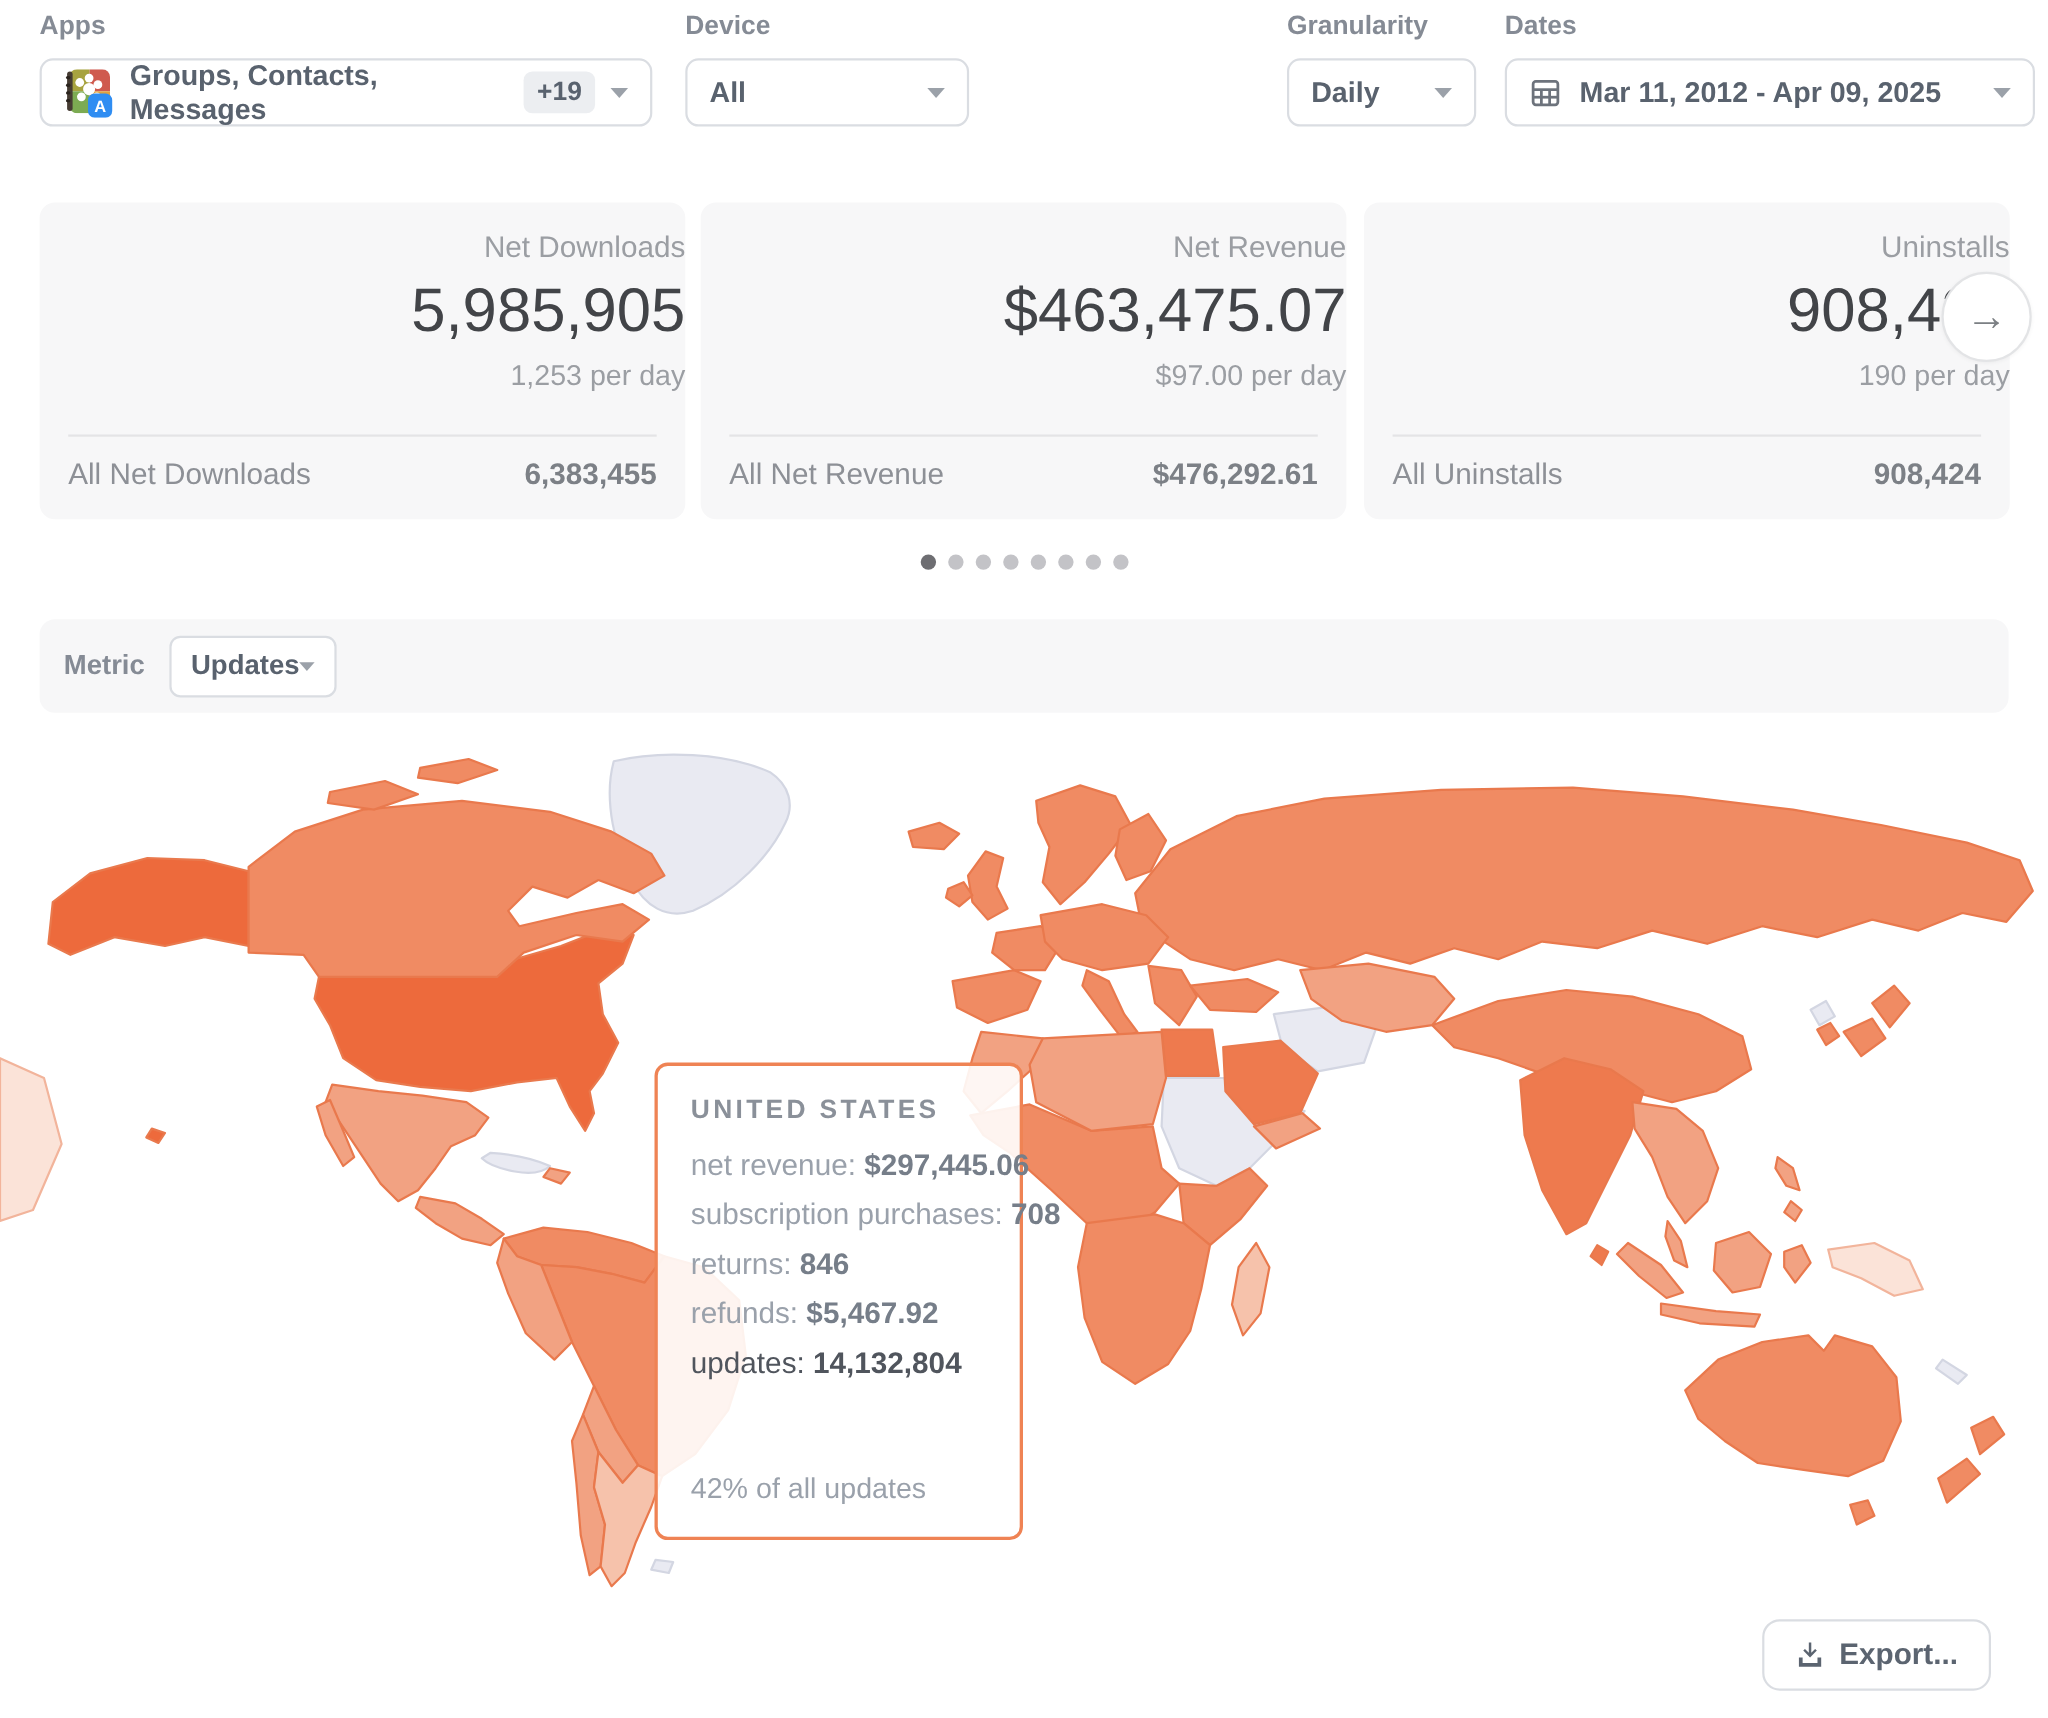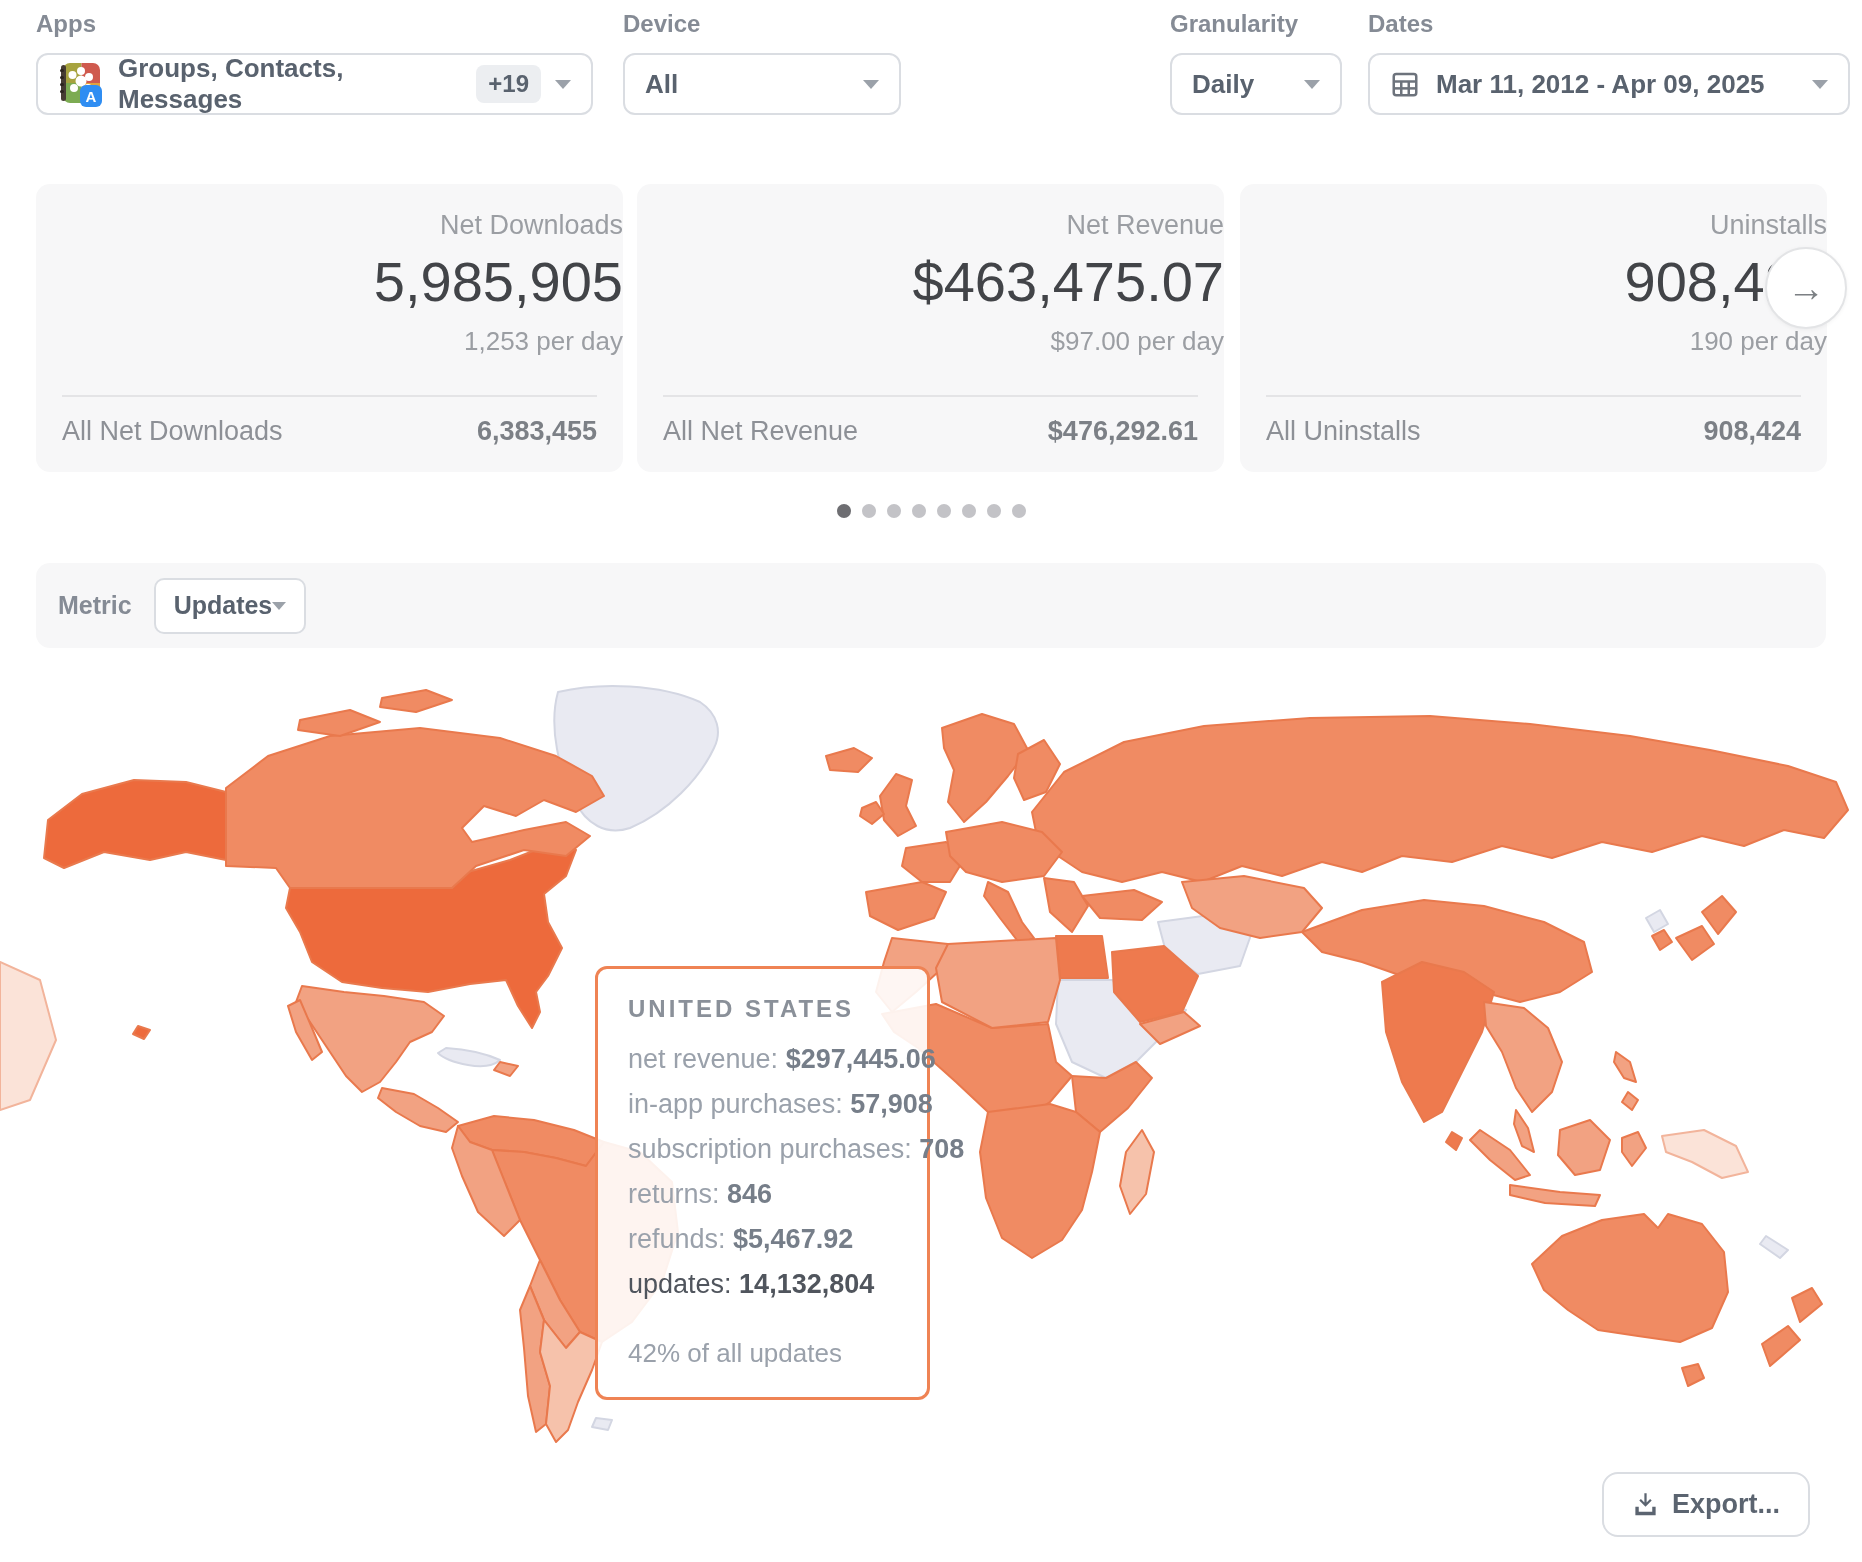--- a/index.html
+++ b/index.html
@@ -10,21 +10,21 @@
   .filter-group{position:absolute;top:10px;}
   .filter-label{font-size:24px;font-weight:bold;color:#858b95;margin-bottom:15px;}
   .control{height:62px;border:2px solid #dadde2;border-radius:12px;background:#fff;
            display:flex;align-items:center;padding:0 20px;box-sizing:border-box;
            color:#59626e;font-weight:bold;font-size:26px;cursor:pointer;}
   .caret{width:0;height:0;border-left:8px solid transparent;border-right:8px solid transparent;
          border-top:9px solid #9ba1a9;margin-left:auto;}
   .badge{background:#eceef1;border-radius:8px;padding:5px 12px;font-size:24px;color:#59626e;
          font-weight:bold;margin-left:14px;}
   .fg-apps{left:36px;}  .fg-apps .control{width:557px;gap:14px;}
-  .fg-device{left:623px;} .fg-device .control{width:278px;}
+  .fg-device{left:623px;} .fg-device .control{width:258px;}
   .fg-gran{left:1170px;}  .fg-gran .control{width:172px;}
   .fg-dates{left:1368px;} .fg-dates .control{width:482px;gap:16px;}
 
   
   .card{position:absolute;top:184px;width:587px;height:288px;background:#f7f7f8;
         border-radius:14px;text-align:right;cursor:pointer;}
   .card1{left:36px;} .card2{left:637px;} .card3{left:1240px;}
   .card-title{padding-top:26px;font-size:27px;color:#9b9ea3;}
   .card-value{margin-top:8px;font-size:56px;color:#424448;}
   .card-per-day{margin-top:12px;font-size:26px;color:#9b9ea3;}
@@ -289,21 +289,20 @@
     <path class="m-midlight" d="M1622,458 l16,-6 l8,16 l-14,18 l-10,-14 z"></path>
 
     <path class="m-light" d="M544,640 L566,668 L580,652 L602,662 L592,690 L578,722 L568,750 L556,762 L546,744 L550,706 L540,672 Z"></path>
     <path class="m-light" d="M1126,472 L1142,450 L1154,472 L1146,514 L1130,534 L1120,506 Z"></path>
   </svg>
 
   <div class="tooltip">
     <div class="tooltip-title">UNITED STATES</div>
     <div class="tooltip-rows">
         <div class="t-row"><span>net revenue: </span><b>$297,445.06</b></div>
-        <div class="t-row"><span>in-app purchases: </span><b>57,908</b></div>
         <div class="t-row"><span>subscription purchases: </span><b>708</b></div>
         <div class="t-row"><span>returns: </span><b>846</b></div>
         <div class="t-row"><span>refunds: </span><b>$5,467.92</b></div>
         <div class="t-row hl"><span>updates: </span><b>14,132,804</b></div>
       </div>
     <div class="tooltip-note">42% of all updates</div>
   </div>
 
   <div class="export-btn">
     <span style="display:flex;">

